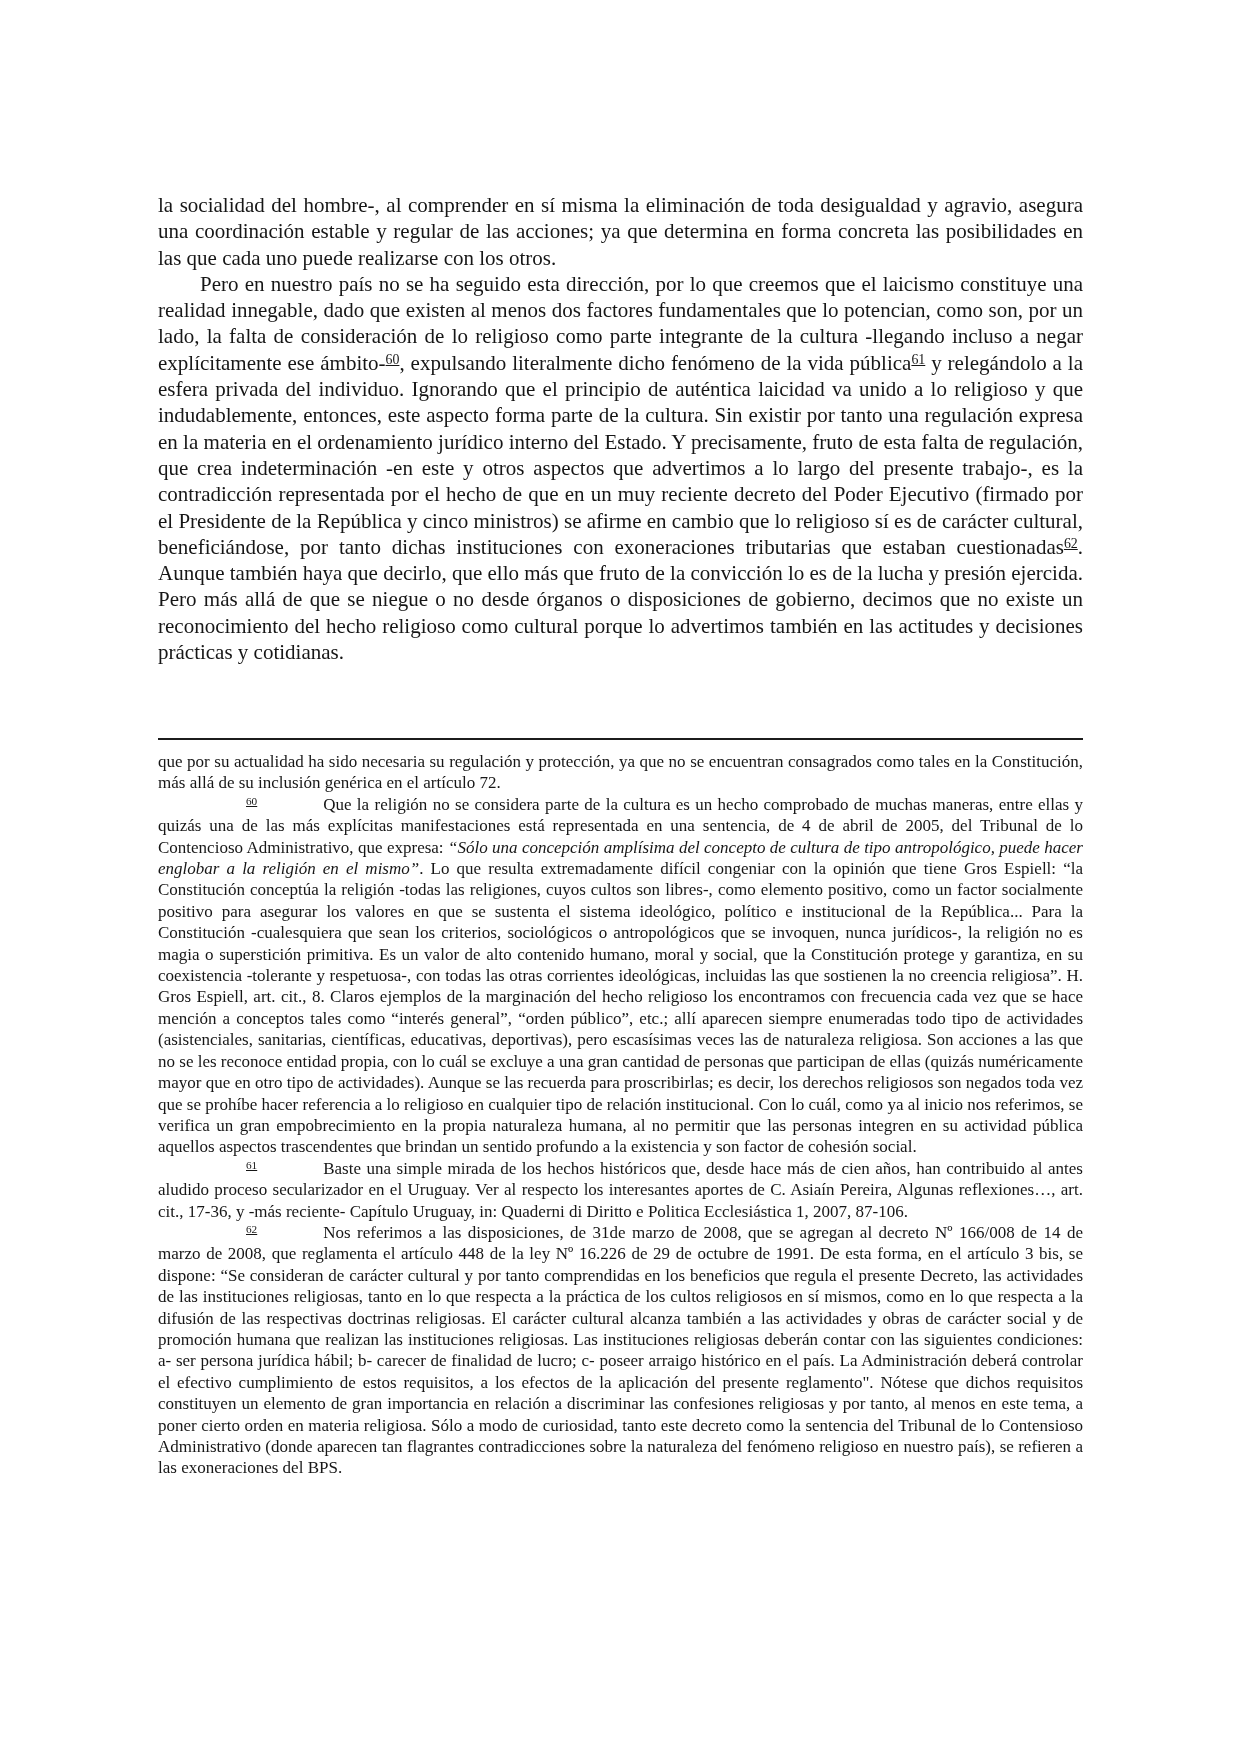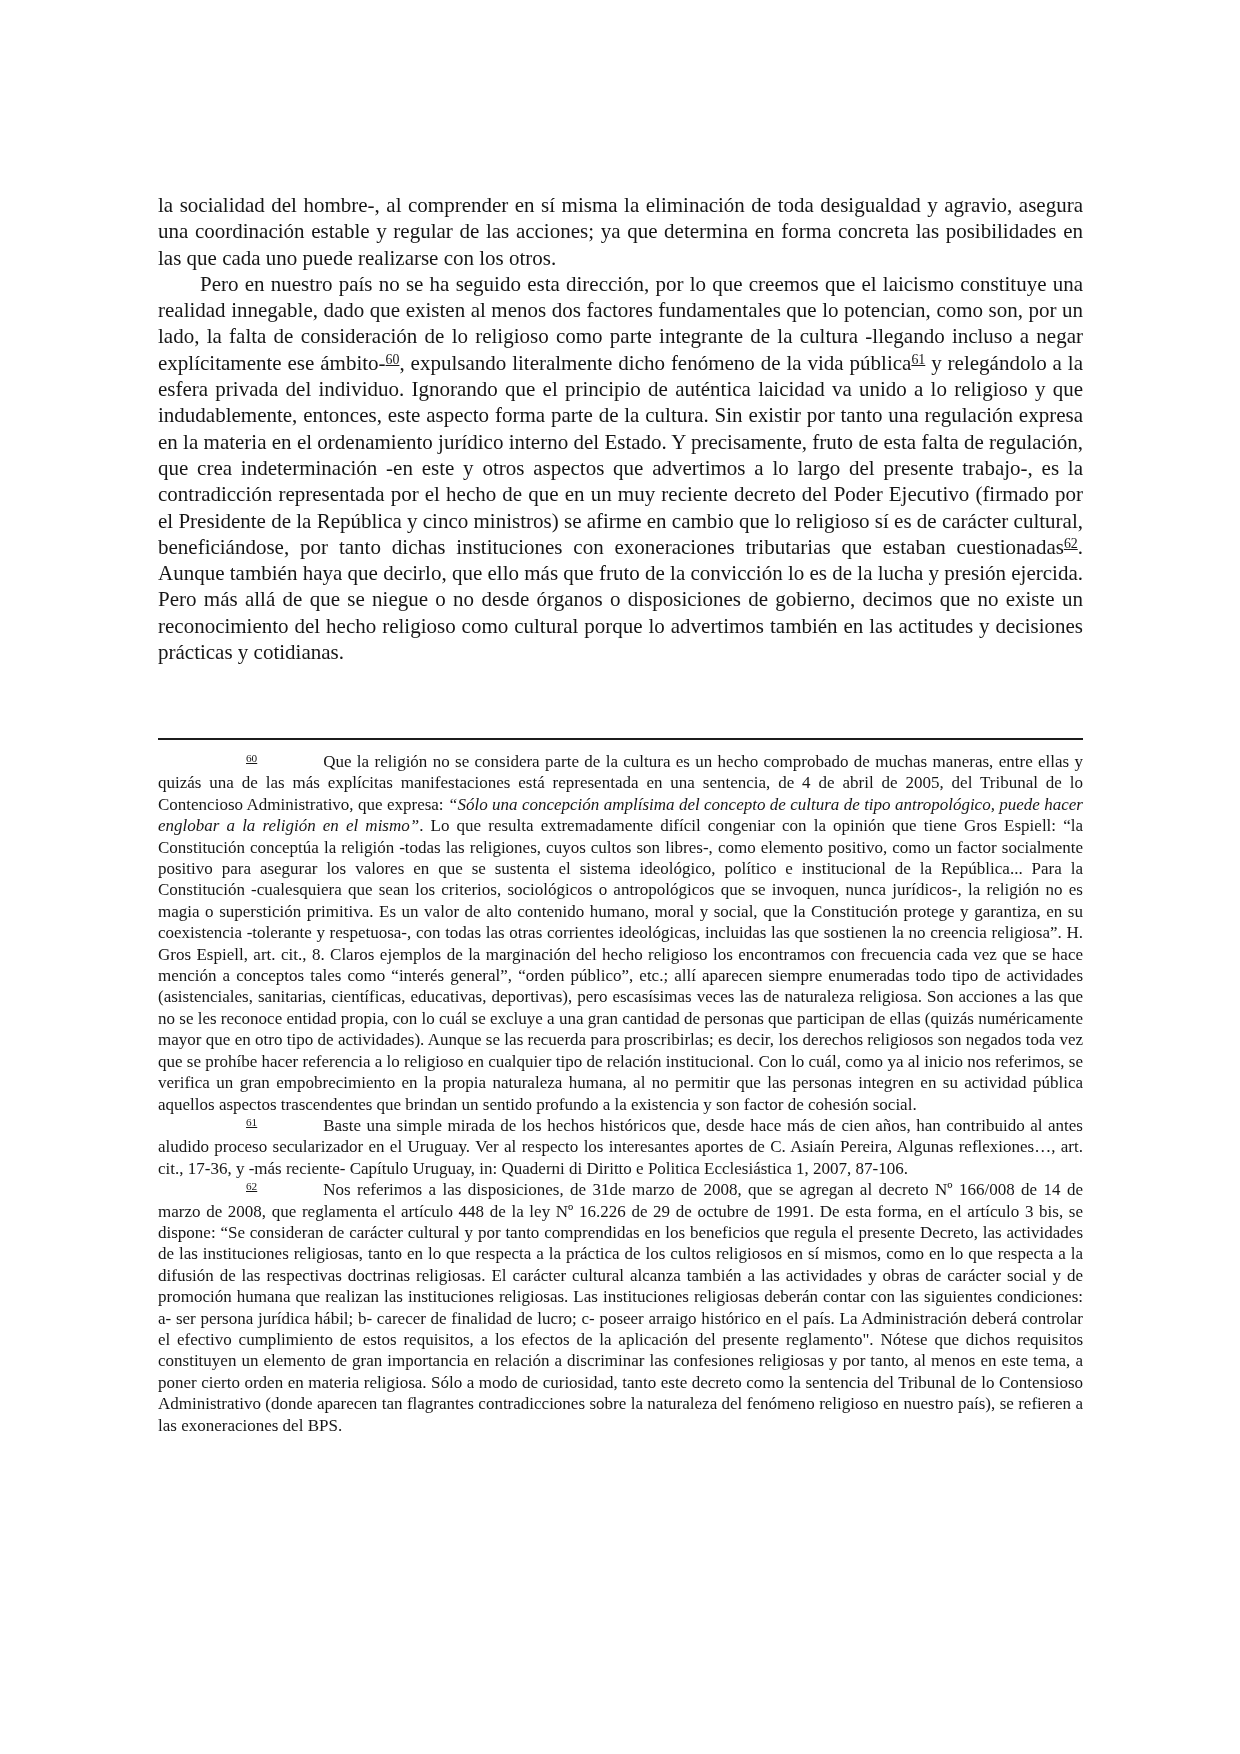--- a/index.html
+++ b/index.html
@@ -37,17 +37,18 @@
 </head>
 <body>
 
 <div class="page">
   <div class="main-text" id="main-text">
       <p><span>la socialidad del hombre-, al comprender en sí misma la eliminación de toda desigualdad y agravio, asegura una coordinación estable y regular de las acciones; ya que determina en forma concreta las posibilidades en las que cada uno puede realizarse con los otros.</span></p>
       <p class="indent"><span>Pero en nuestro país no se ha seguido esta dirección, por lo que creemos que el laicismo constituye una realidad innegable, dado que existen al menos dos factores fundamentales que lo potencian, como son, por un lado, la falta de consideración de lo religioso como parte integrante de la cultura -llegando incluso a negar explícitamente ese ámbito-</span><sup class="ref">60</sup><span>, expulsando literalmente dicho fenómeno de la vida pública</span><sup class="ref">61</sup><span> y relegándolo a la esfera privada del individuo. Ignorando que el principio de auténtica laicidad va unido a lo religioso y que indudablemente, entonces, este aspecto forma parte de la cultura. Sin existir por tanto una regulación expresa en la materia en el ordenamiento jurídico interno del Estado. Y precisamente, fruto de esta falta de regulación, que crea indeterminación -en este y otros aspectos que advertimos a lo largo del presente trabajo-, es la contradicción representada por el hecho de que en un muy reciente decreto del Poder Ejecutivo (firmado por el Presidente de la República y cinco ministros) se afirme en cambio que lo religioso sí es de carácter cultural, beneficiándose, por tanto dichas instituciones con exoneraciones tributarias que estaban cuestionadas</span><sup class="ref">62</sup><span>. Aunque también haya que decirlo, que ello más que fruto de la convicción lo es de la lucha y presión ejercida. Pero más allá de que se niegue o no desde órganos o disposiciones de gobierno, decimos que no existe un reconocimiento del hecho religioso como cultural porque lo advertimos también en las actitudes y decisiones prácticas y cotidianas.</span></p>
     </div>
   <div class="fn-sep"></div>
   <div class="footnotes" id="footnotes">
+      <p><span>que por su actualidad ha sido necesaria su regulación y protección, ya que no se encuentran consagrados como tales en la Constitución, más allá de su inclusión genérica en el artículo 72.</span></p>
       <p><span class="tab1"></span><sup class="ref">60</sup><span class="tab2"></span><span>Que la religión no se considera parte de la cultura es un hecho comprobado de muchas maneras, entre ellas y quizás una de las más explícitas manifestaciones está representada en una sentencia, de 4 de abril de 2005, del Tribunal de lo Contencioso Administrativo, que expresa: </span><span class="it">“Sólo una concepción amplísima del concepto de cultura de tipo antropológico, puede hacer englobar a la religión en el mismo”</span><span>. Lo que resulta extremadamente difícil congeniar con la opinión que tiene Gros Espiell: “la Constitución conceptúa la religión -todas las religiones, cuyos cultos son libres-, como elemento positivo, como un factor socialmente positivo para asegurar los valores en que se sustenta el sistema ideológico, político e institucional de la República... Para la Constitución -cualesquiera que sean los criterios, sociológicos o antropológicos que se invoquen, nunca jurídicos-, la religión no es magia o superstición primitiva. Es un valor de alto contenido humano, moral y social, que la Constitución protege y garantiza, en su coexistencia -tolerante y respetuosa-, con todas las otras corrientes ideológicas, incluidas las que sostienen la no creencia religiosa”. H. Gros Espiell, art. cit., 8. Claros ejemplos de la marginación del hecho religioso los encontramos con frecuencia cada vez que se hace mención a conceptos tales como “interés general”, “orden público”, etc.; allí aparecen siempre enumeradas todo tipo de actividades (asistenciales, sanitarias, científicas, educativas, deportivas), pero escasísimas veces las de naturaleza religiosa. Son acciones a las que no se les reconoce entidad propia, con lo cuál se excluye a una gran cantidad de personas que participan de ellas (quizás numéricamente mayor que en otro tipo de actividades). Aunque se las recuerda para proscribirlas; es decir, los derechos religiosos son negados toda vez que se prohíbe hacer referencia a lo religioso en cualquier tipo de relación institucional. Con lo cuál, como ya al inicio nos referimos, se verifica un gran empobrecimiento en la propia naturaleza humana, al no permitir que las personas integren en su actividad pública aquellos aspectos trascendentes que brindan un sentido profundo a la existencia y son factor de cohesión social.</span></p>
       <p><span class="tab1"></span><sup class="ref">61</sup><span class="tab2"></span><span>Baste una simple mirada de los hechos históricos que, desde hace más de cien años, han contribuido al antes aludido proceso secularizador en el Uruguay. Ver al respecto los interesantes aportes de C. Asiaín Pereira, Algunas reflexiones…, art. cit., 17-36, y -más reciente- Capítulo Uruguay, in: Quaderni di Diritto e Politica Ecclesiástica 1, 2007, 87-106.</span></p>
       <p><span class="tab1"></span><sup class="ref">62</sup><span class="tab2"></span><span>Nos referimos a las disposiciones, de 31de marzo de 2008, que se agregan al decreto Nº 166/008 de 14 de marzo de 2008, que reglamenta el artículo 448 de la ley Nº 16.226 de 29 de octubre de 1991. De esta forma, en el artículo 3 bis, se dispone: “Se consideran de carácter cultural y por tanto comprendidas en los beneficios que regula el presente Decreto, las actividades de las instituciones religiosas, tanto en lo que respecta a la práctica de los cultos religiosos en sí mismos, como en lo que respecta a la difusión de las respectivas doctrinas religiosas. El carácter cultural alcanza también a las actividades y obras de carácter social y de promoción humana que realizan las instituciones religiosas. Las instituciones religiosas deberán contar con las siguientes condiciones: a- ser persona jurídica hábil; b- carecer de finalidad de lucro; c- poseer arraigo histórico en el país. La Administración deberá controlar el efectivo cumplimiento de estos requisitos, a los efectos de la aplicación del presente reglamento". Nótese que dichos requisitos constituyen un elemento de gran importancia en relación a discriminar las confesiones religiosas y por tanto, al menos en este tema, a poner cierto orden en materia religiosa. Sólo a modo de curiosidad, tanto este decreto como la sentencia del Tribunal de lo Contensioso Administrativo (donde aparecen tan flagrantes contradicciones sobre la naturaleza del fenómeno religioso en nuestro país), se refieren a las exoneraciones del BPS.</span></p>
     </div>
 </div>
 
 </body></html>

